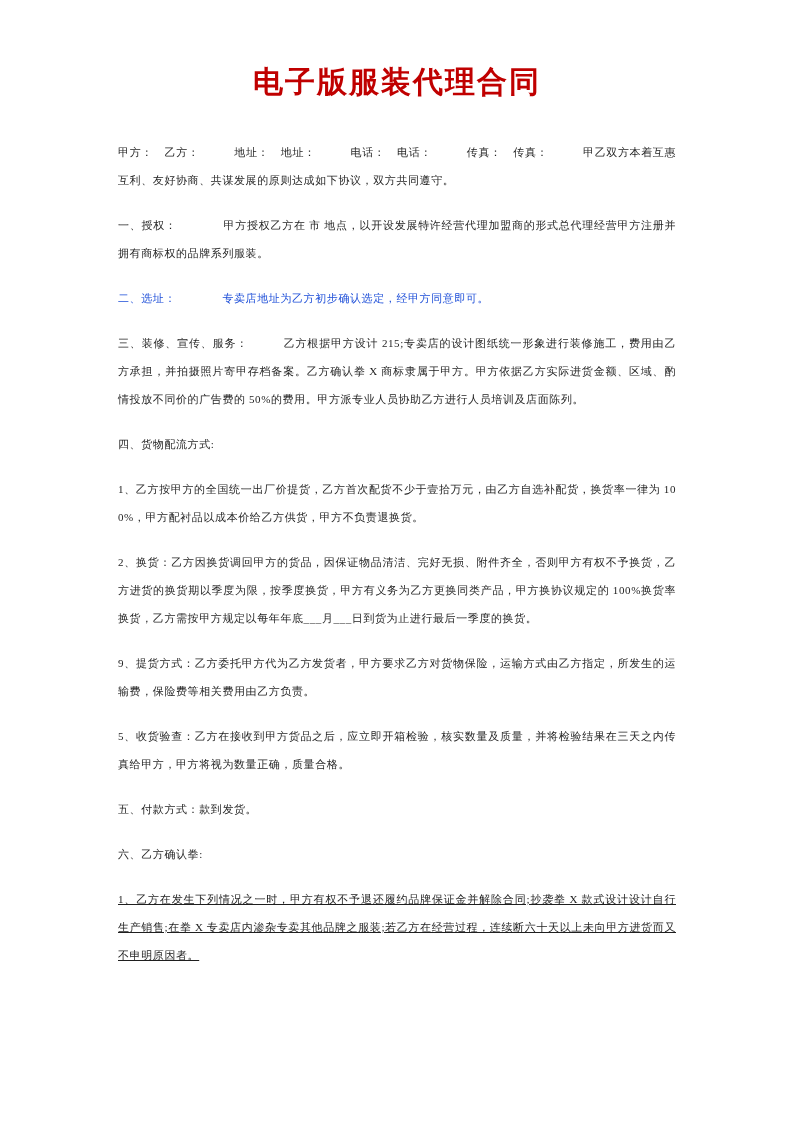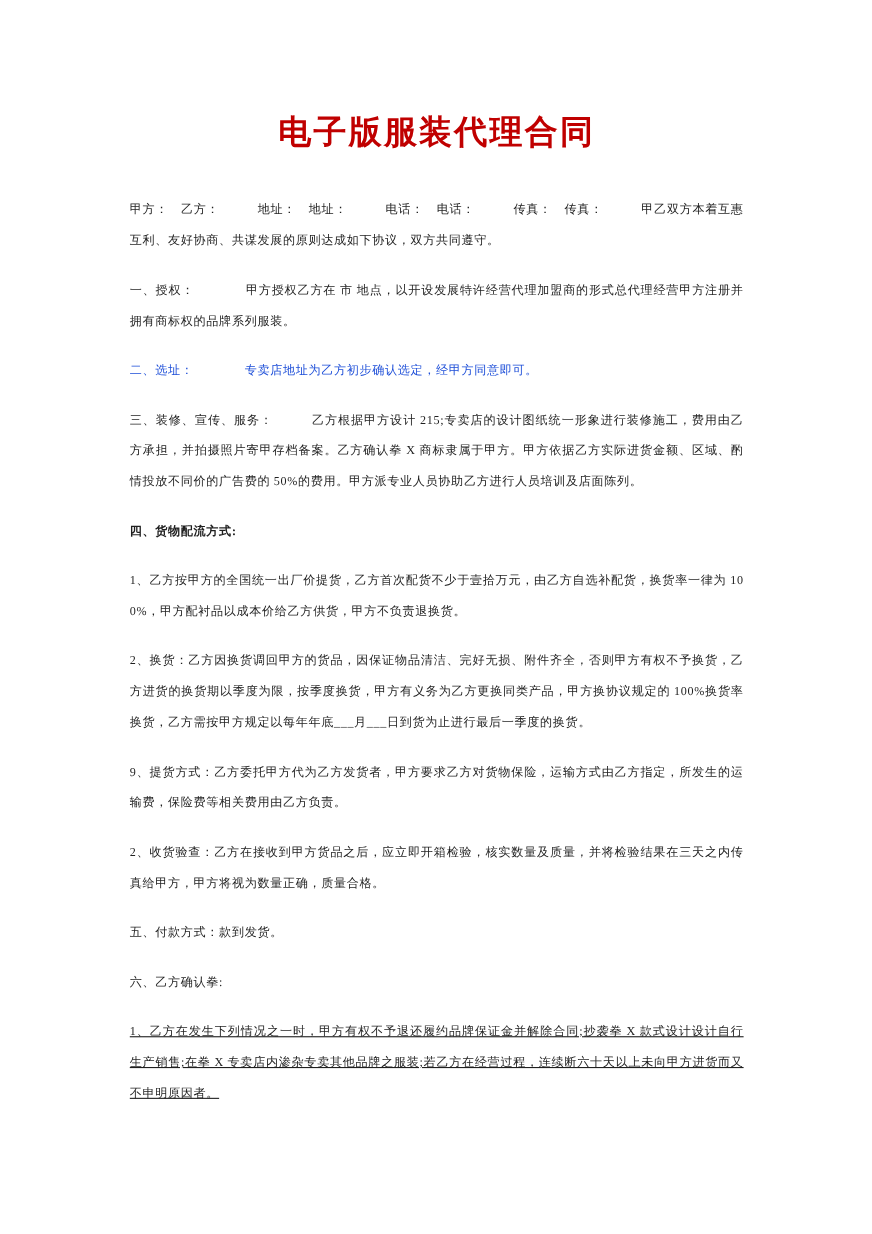--- a/index.html
+++ b/index.html
@@ -7,21 +7,21 @@
     padding: 0;
     background: #ffffff;
   }
   .document-page {
     position: relative;
     width: 793px;
     height: 1122px;
     margin: 0 auto;
     background: #ffffff;
     box-sizing: border-box;
-    padding: 103px 117px 40px 118px;
+    padding: 64px 117px 40px 118px;
     font-family: "Liberation Serif", "DejaVu Serif", serif;
     overflow: hidden;
   }
   .doc-title {
     margin: 0 0 38px 0;
     text-align: center;
     font-size: 30px;
     font-weight: bold;
     letter-spacing: 2px;
     line-height: 36px;
@@ -38,21 +38,21 @@
 </head>
 <body>
 
 <div class="document-page">
   <h1 class="doc-title" style="color: rgb(192, 0, 0);">电子版服装代理合同</h1>
 
   <p class="doc-paragraph" style="color: rgb(31, 31, 31);">甲方：　乙方：　　　地址：　地址：　　　电话：　电话：　　　传真：　传真：　　　甲乙双方本着互惠互利、友好协商、共谋发展的原则达成如下协议，双方共同遵守。</p>
   <p class="doc-paragraph" style="color: rgb(31, 31, 31);">一、授权：　　　　甲方授权乙方在 市 地点，以开设发展特许经营代理加盟商的形式总代理经营甲方注册并拥有商标权的品牌系列服装。</p>
   <p class="doc-paragraph" style="color: #1d4ed8;">二、选址：　　　　专卖店地址为乙方初步确认选定，经甲方同意即可。</p>
   <p class="doc-paragraph" style="color: rgb(31, 31, 31);">三、装修、宣传、服务：　　　乙方根据甲方设计 215;专卖店的设计图纸统一形象进行装修施工，费用由乙方承担，并拍摄照片寄甲存档备案。乙方确认拳 X 商标隶属于甲方。甲方依据乙方实际进货金额、区域、酌情投放不同价的广告费的 50%的费用。甲方派专业人员协助乙方进行人员培训及店面陈列。</p>
-  <p class="doc-paragraph" style="color: rgb(31, 31, 31); font-weight: bold;">四、货物配流方式:</p>
+  <p class="doc-paragraph" style="color: rgb(31, 31, 31);">四、货物配流方式:</p>
   <p class="doc-paragraph" style="color: rgb(31, 31, 31);">1、乙方按甲方的全国统一出厂价提货，乙方首次配货不少于壹拾万元，由乙方自选补配货，换货率一律为 100%，甲方配衬品以成本价给乙方供货，甲方不负责退换货。</p>
   <p class="doc-paragraph" style="color: rgb(31, 31, 31);">2、换货：乙方因换货调回甲方的货品，因保证物品清洁、完好无损、附件齐全，否则甲方有权不予换货，乙方进货的换货期以季度为限，按季度换货，甲方有义务为乙方更换同类产品，甲方换协议规定的 100%换货率换货，乙方需按甲方规定以每年年底___月___日到货为止进行最后一季度的换货。</p>
   <p class="doc-paragraph" style="color: rgb(31, 31, 31);">9、提货方式：乙方委托甲方代为乙方发货者，甲方要求乙方对货物保险，运输方式由乙方指定，所发生的运输费，保险费等相关费用由乙方负责。</p>
-  <p class="doc-paragraph" style="color: rgb(31, 31, 31);">2、收货验查：乙方在接收到甲方货品之后，应立即开箱检验，核实数量及质量，并将检验结果在三天之内传真给甲方，甲方将视为数量正确，质量合格。</p>
+  <p class="doc-paragraph" style="color: rgb(31, 31, 31);">5、收货验查：乙方在接收到甲方货品之后，应立即开箱检验，核实数量及质量，并将检验结果在三天之内传真给甲方，甲方将视为数量正确，质量合格。</p>
   <p class="doc-paragraph" style="color: rgb(31, 31, 31);">五、付款方式：款到发货。</p>
   <p class="doc-paragraph" style="color: rgb(31, 31, 31);">六、乙方确认拳:</p>
   <p class="doc-paragraph" style="color: rgb(31, 31, 31); text-decoration: underline;">1、乙方在发生下列情况之一时，甲方有权不予退还履约品牌保证金并解除合同;抄袭拳 X 款式设计设计自行生产销售;在拳 X 专卖店内渗杂专卖其他品牌之服装;若乙方在经营过程，连续断六十天以上未向甲方进货而又不申明原因者。</p>
 </div>
 
 </body></html>

